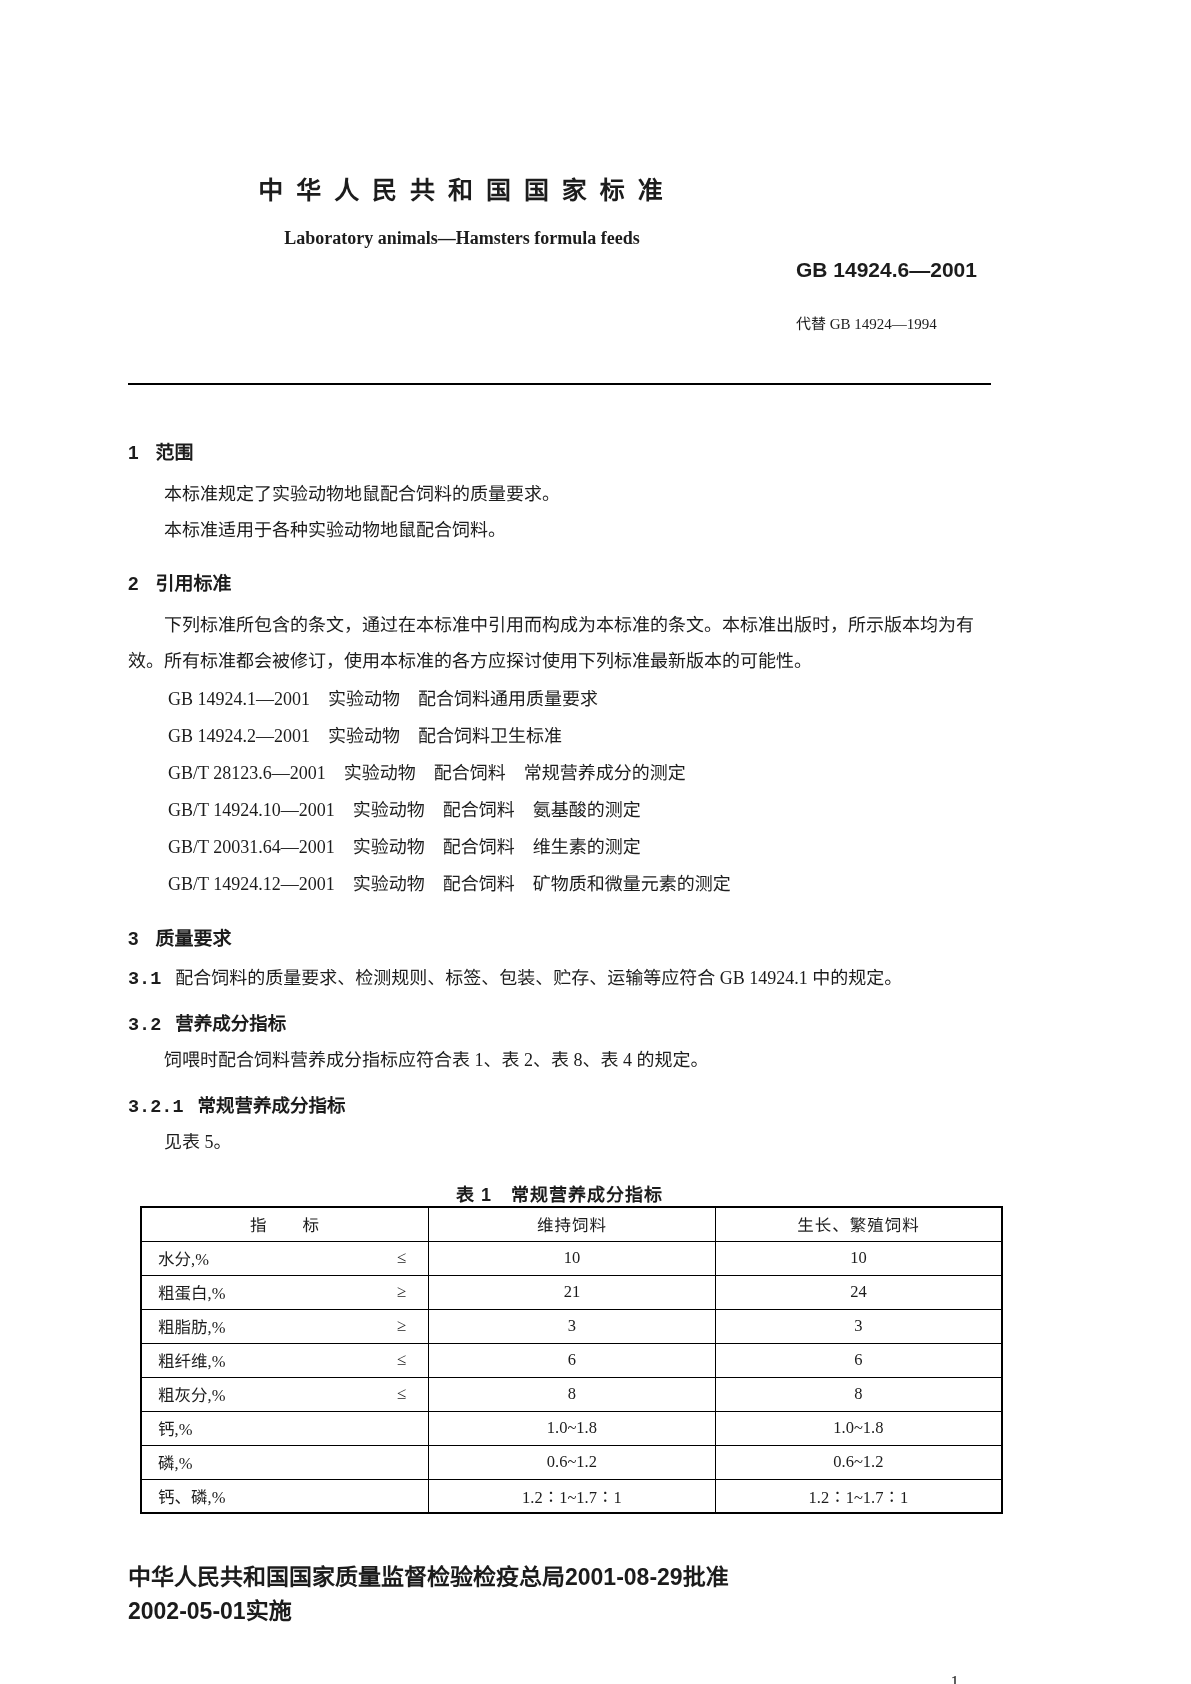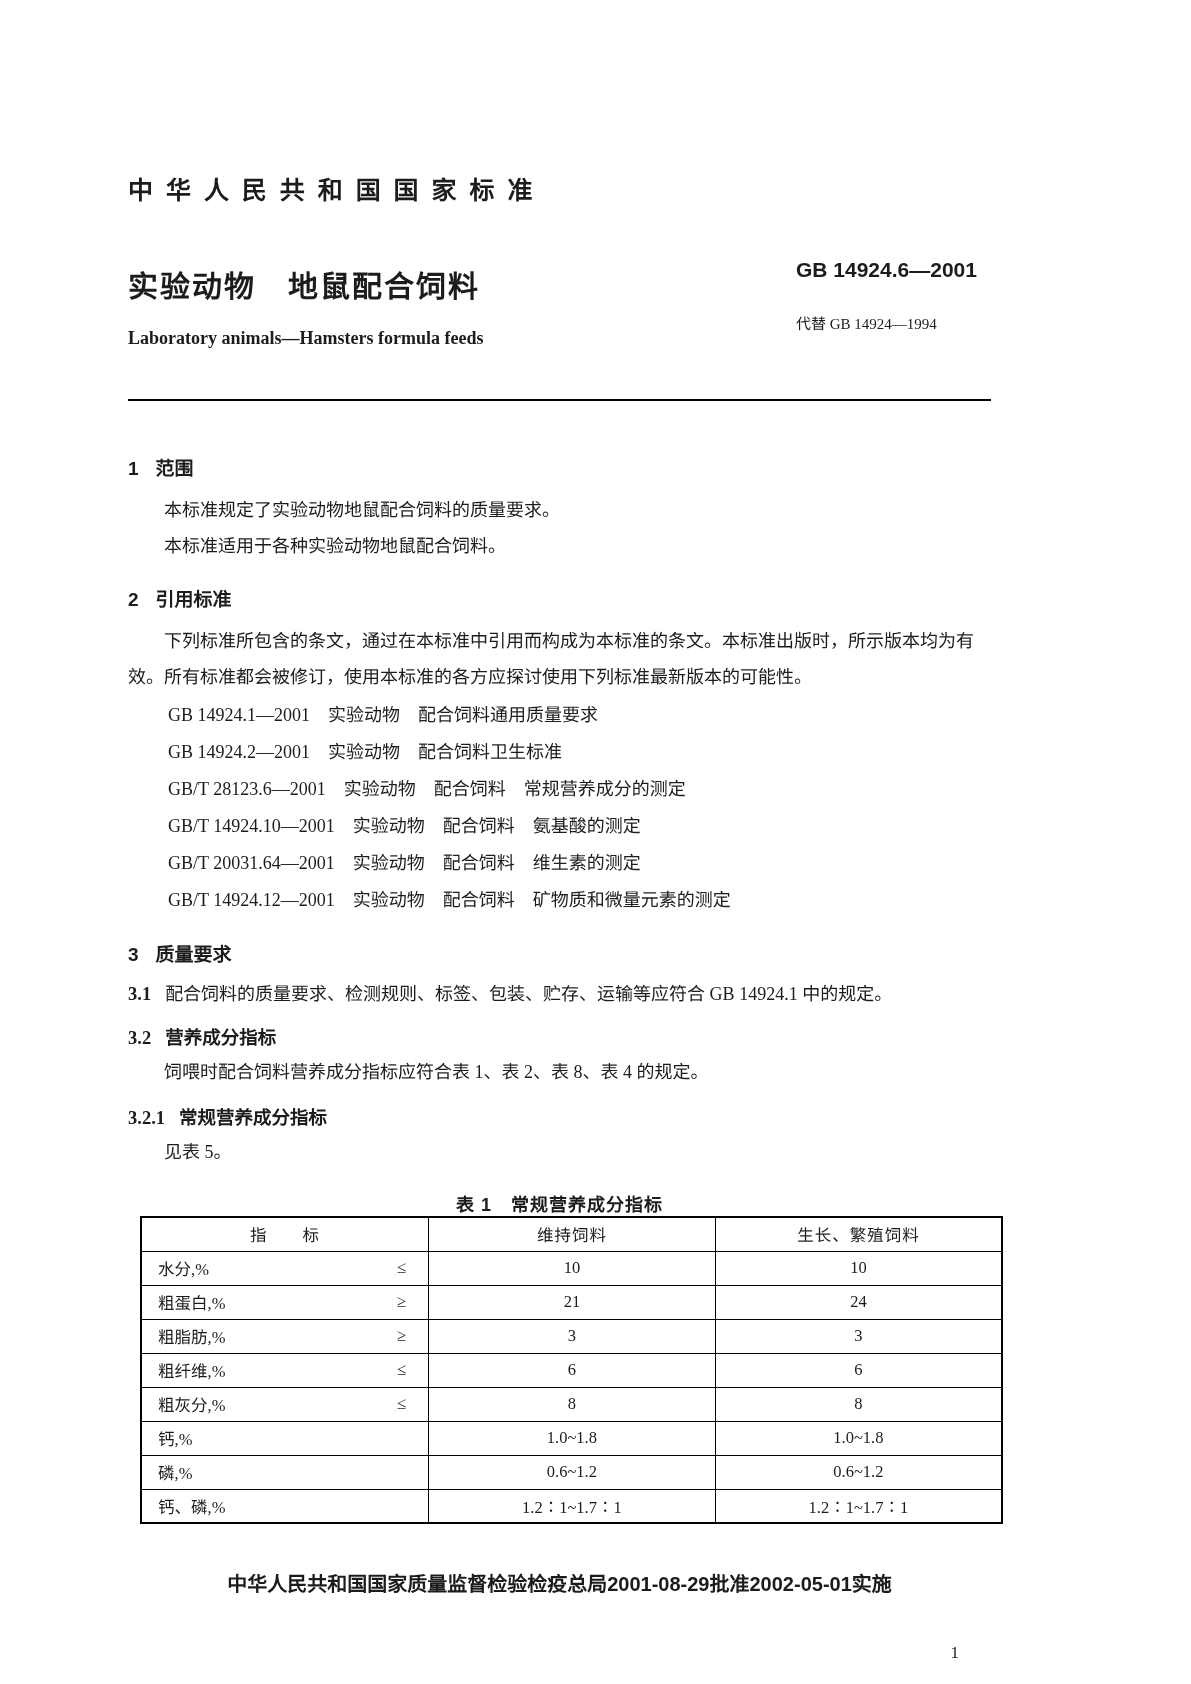--- a/index.html
+++ b/index.html
@@ -11,21 +11,21 @@
     height: 1684px;
     background: #ffffff;
     padding: 170px 200px 0 128px;
     font-family: "Liberation Serif", "DejaVu Serif", serif;
     color: #1c1c1c;
     overflow: hidden;
   }
 
   
   .doc-header { display: flex; }
-  .dh-left { flex: 1; text-align: left; }
+  .dh-left { flex: 1; text-align: center; }
   .dh-right { width: 195px; padding-top: 88px; }
   .std-label {
     font-family: "Liberation Sans", "DejaVu Sans", sans-serif;
     font-weight: bold;
     font-size: 25px;
     letter-spacing: 3px;
     white-space: nowrap;
   }
   .title-cn {
     margin-top: 56px;
@@ -73,21 +73,21 @@
   }
   .para.first { margin-top: 12px; }
   .refs { margin-left: 40px; font-size: 18px; margin-top: 2px; }
   .refs .ref-item { line-height: 37px; white-space: nowrap; }
   .numbered-line {
     margin-top: 12px;
     font-size: 18px;
     line-height: 32px;
   }
   .numbered-line .num {
-    font-family: Liberation Serif, serif;
+    font-family: Liberation Mono, monospace;
     font-weight: bold;
     font-size: 18.5px;
     margin-right: 14px;
   }
   .numbered-line.is-head .txt {
     font-family: "Liberation Sans", "DejaVu Sans", sans-serif;
     font-weight: bold;
     font-size: 18.5px;
   }
 
@@ -120,43 +120,43 @@
   th.head-cell { text-align: center; letter-spacing: 1px; }
   td.cell-name { padding: 0 22px 0 16px; }
   td.cell-name .name-wrap { display: flex; justify-content: space-between; align-items: center; }
   td.cell-val { text-align: center; }
   .op-sym { font-size: 17px; }
 
   
   .doc-footer {
     margin-top: 44px;
     display: flex;
-    justify-content: center;
+    justify-content: space-between;
     align-items: baseline;
     font-family: "Liberation Sans", "DejaVu Sans", sans-serif;
     font-weight: bold;
-    font-size: 20px;
-    white-space: nowrap;
+    font-size: 23px;
+    white-space: nowrap;
+    flex-direction: column;
   }
   .page-num {
     margin-top: 46px;
     text-align: right;
     padding-right: 32px;
     font-size: 17px;
   }
 </style>
 </head>
 <body>
 
 <div class="page">
 
   <div class="doc-header">
     <div class="dh-left">
       <div class="std-label">中 华 人 民 共 和 国 国 家 标 准</div>
-      <div class="title-cn">实验动物　地鼠配合饲料</div>
       <div class="title-en">Laboratory animals—Hamsters formula feeds</div>
     </div>
     <div class="dh-right">
       <div class="std-code">GB 14924.6—2001</div>
       <div class="replaces">代替 GB 14924—1994</div>
     </div>
   </div>
 
   <hr class="header-rule">
 

